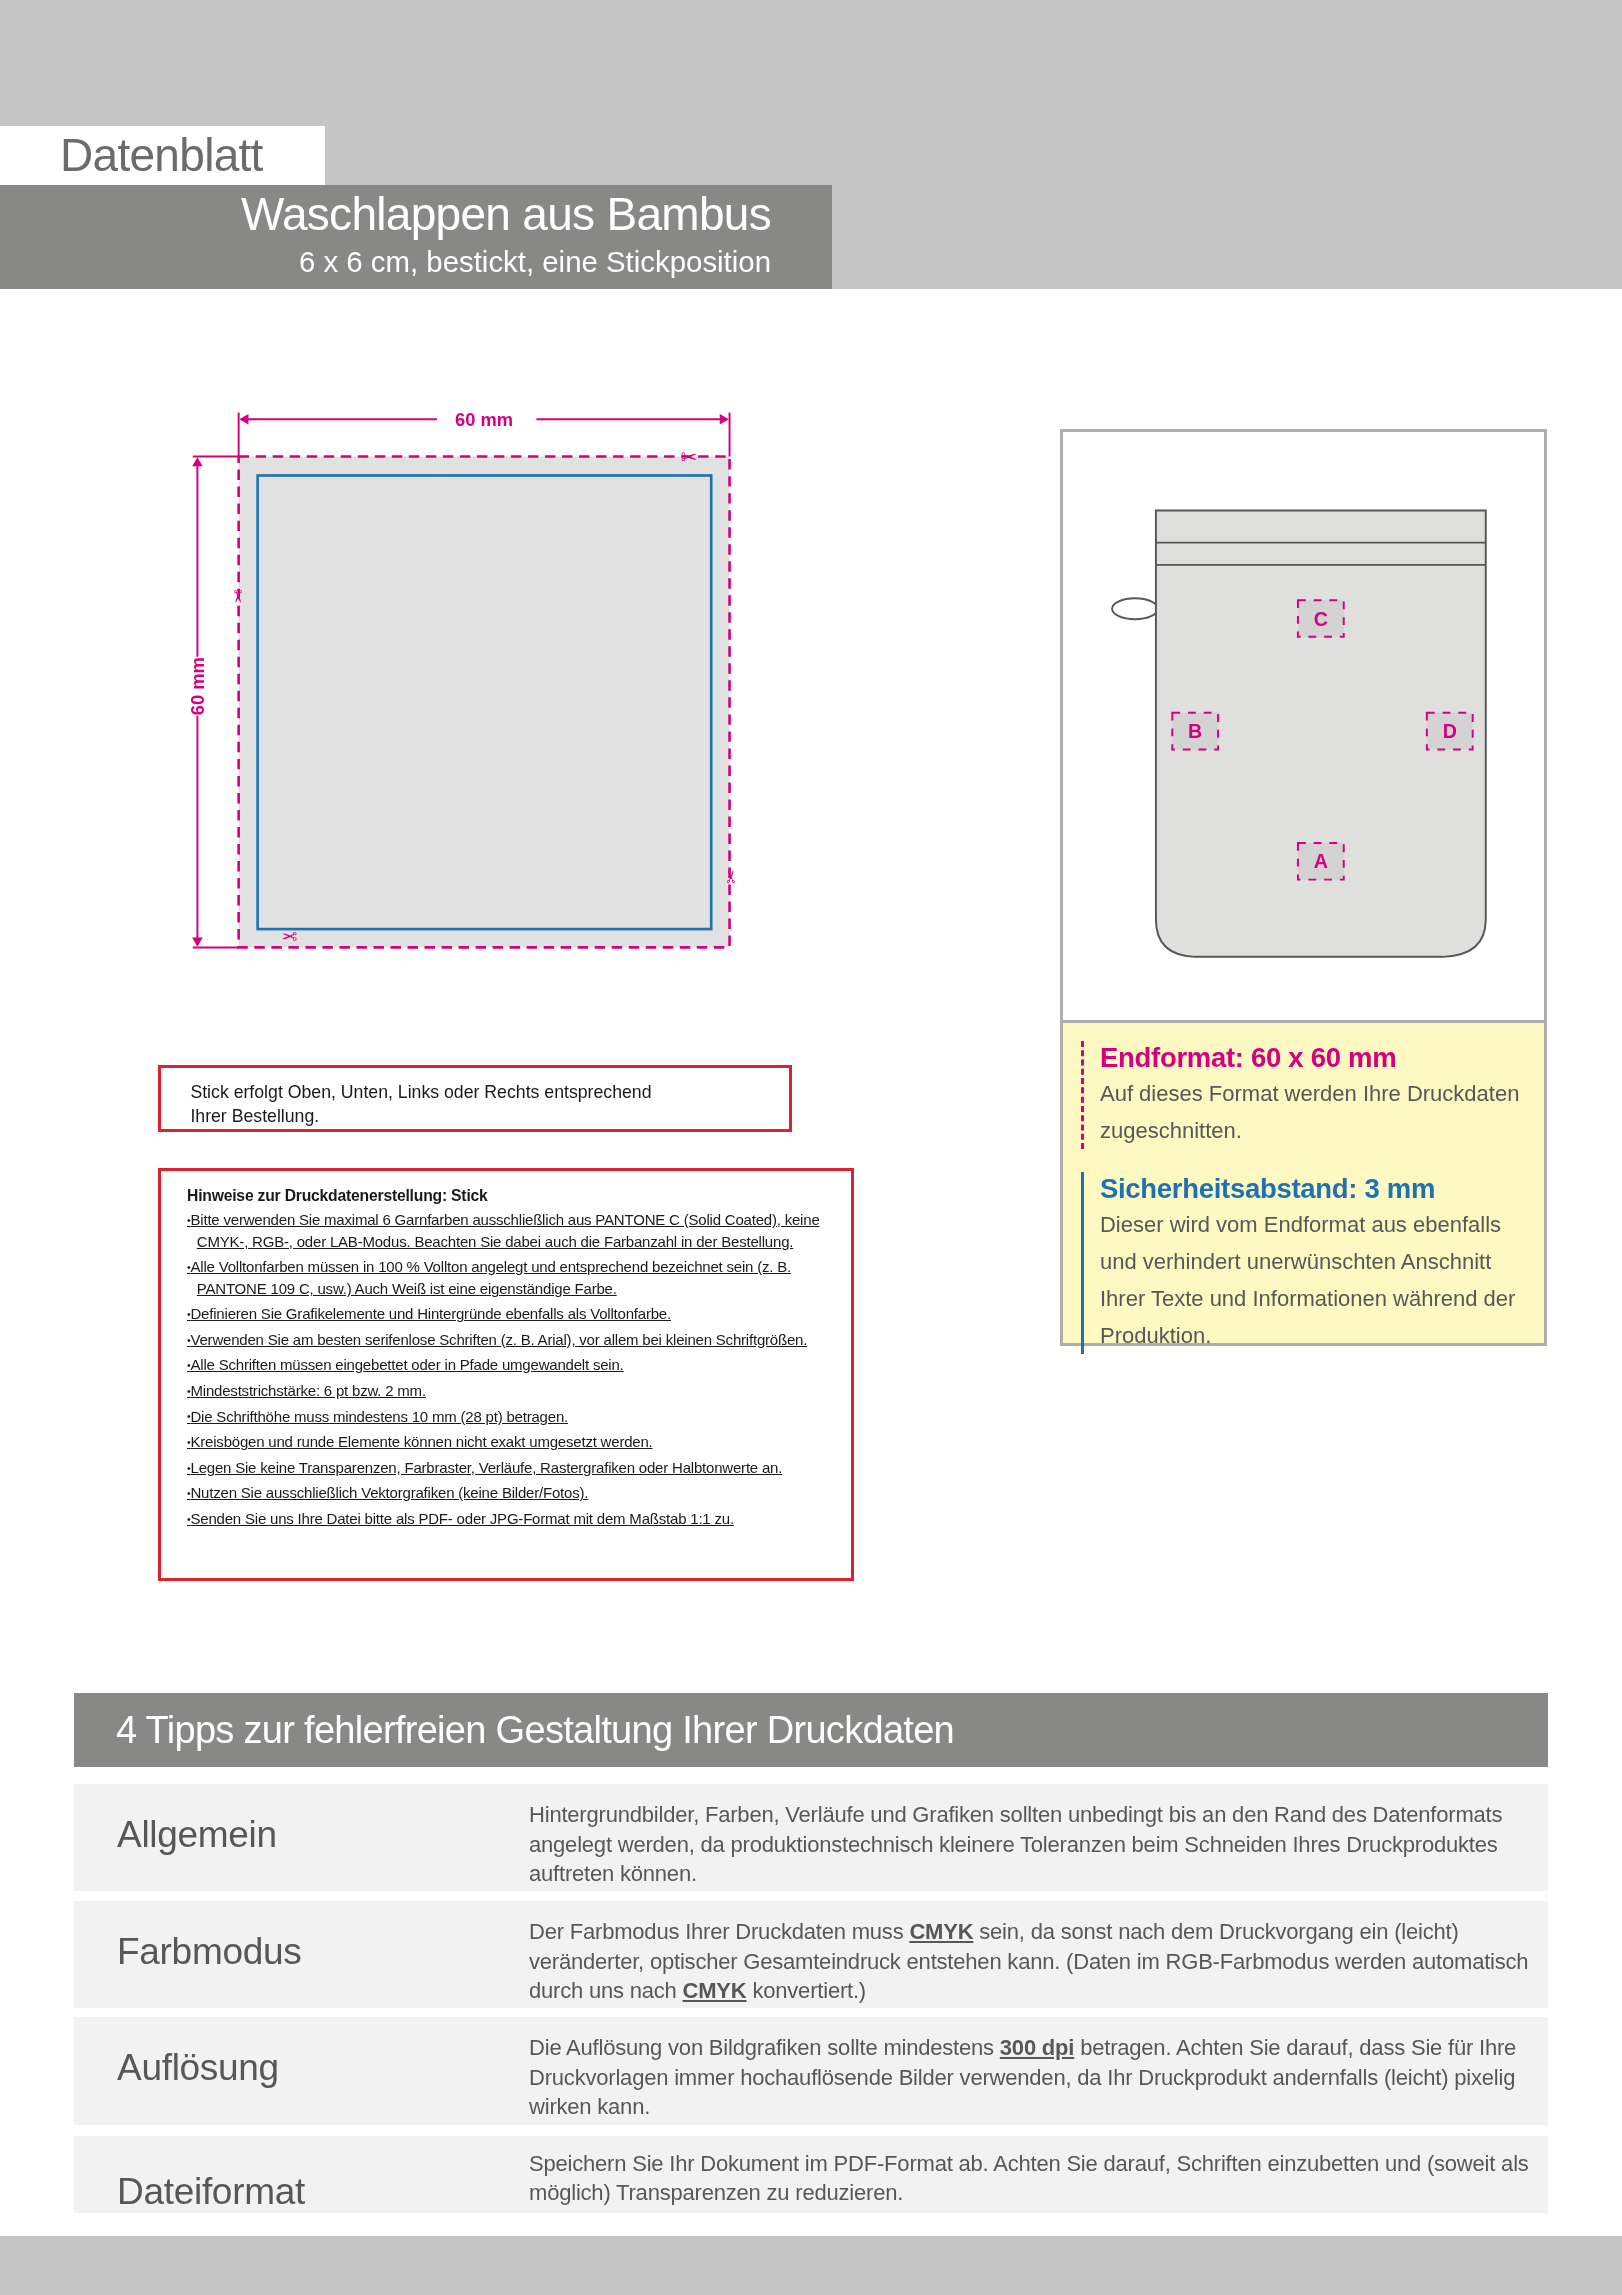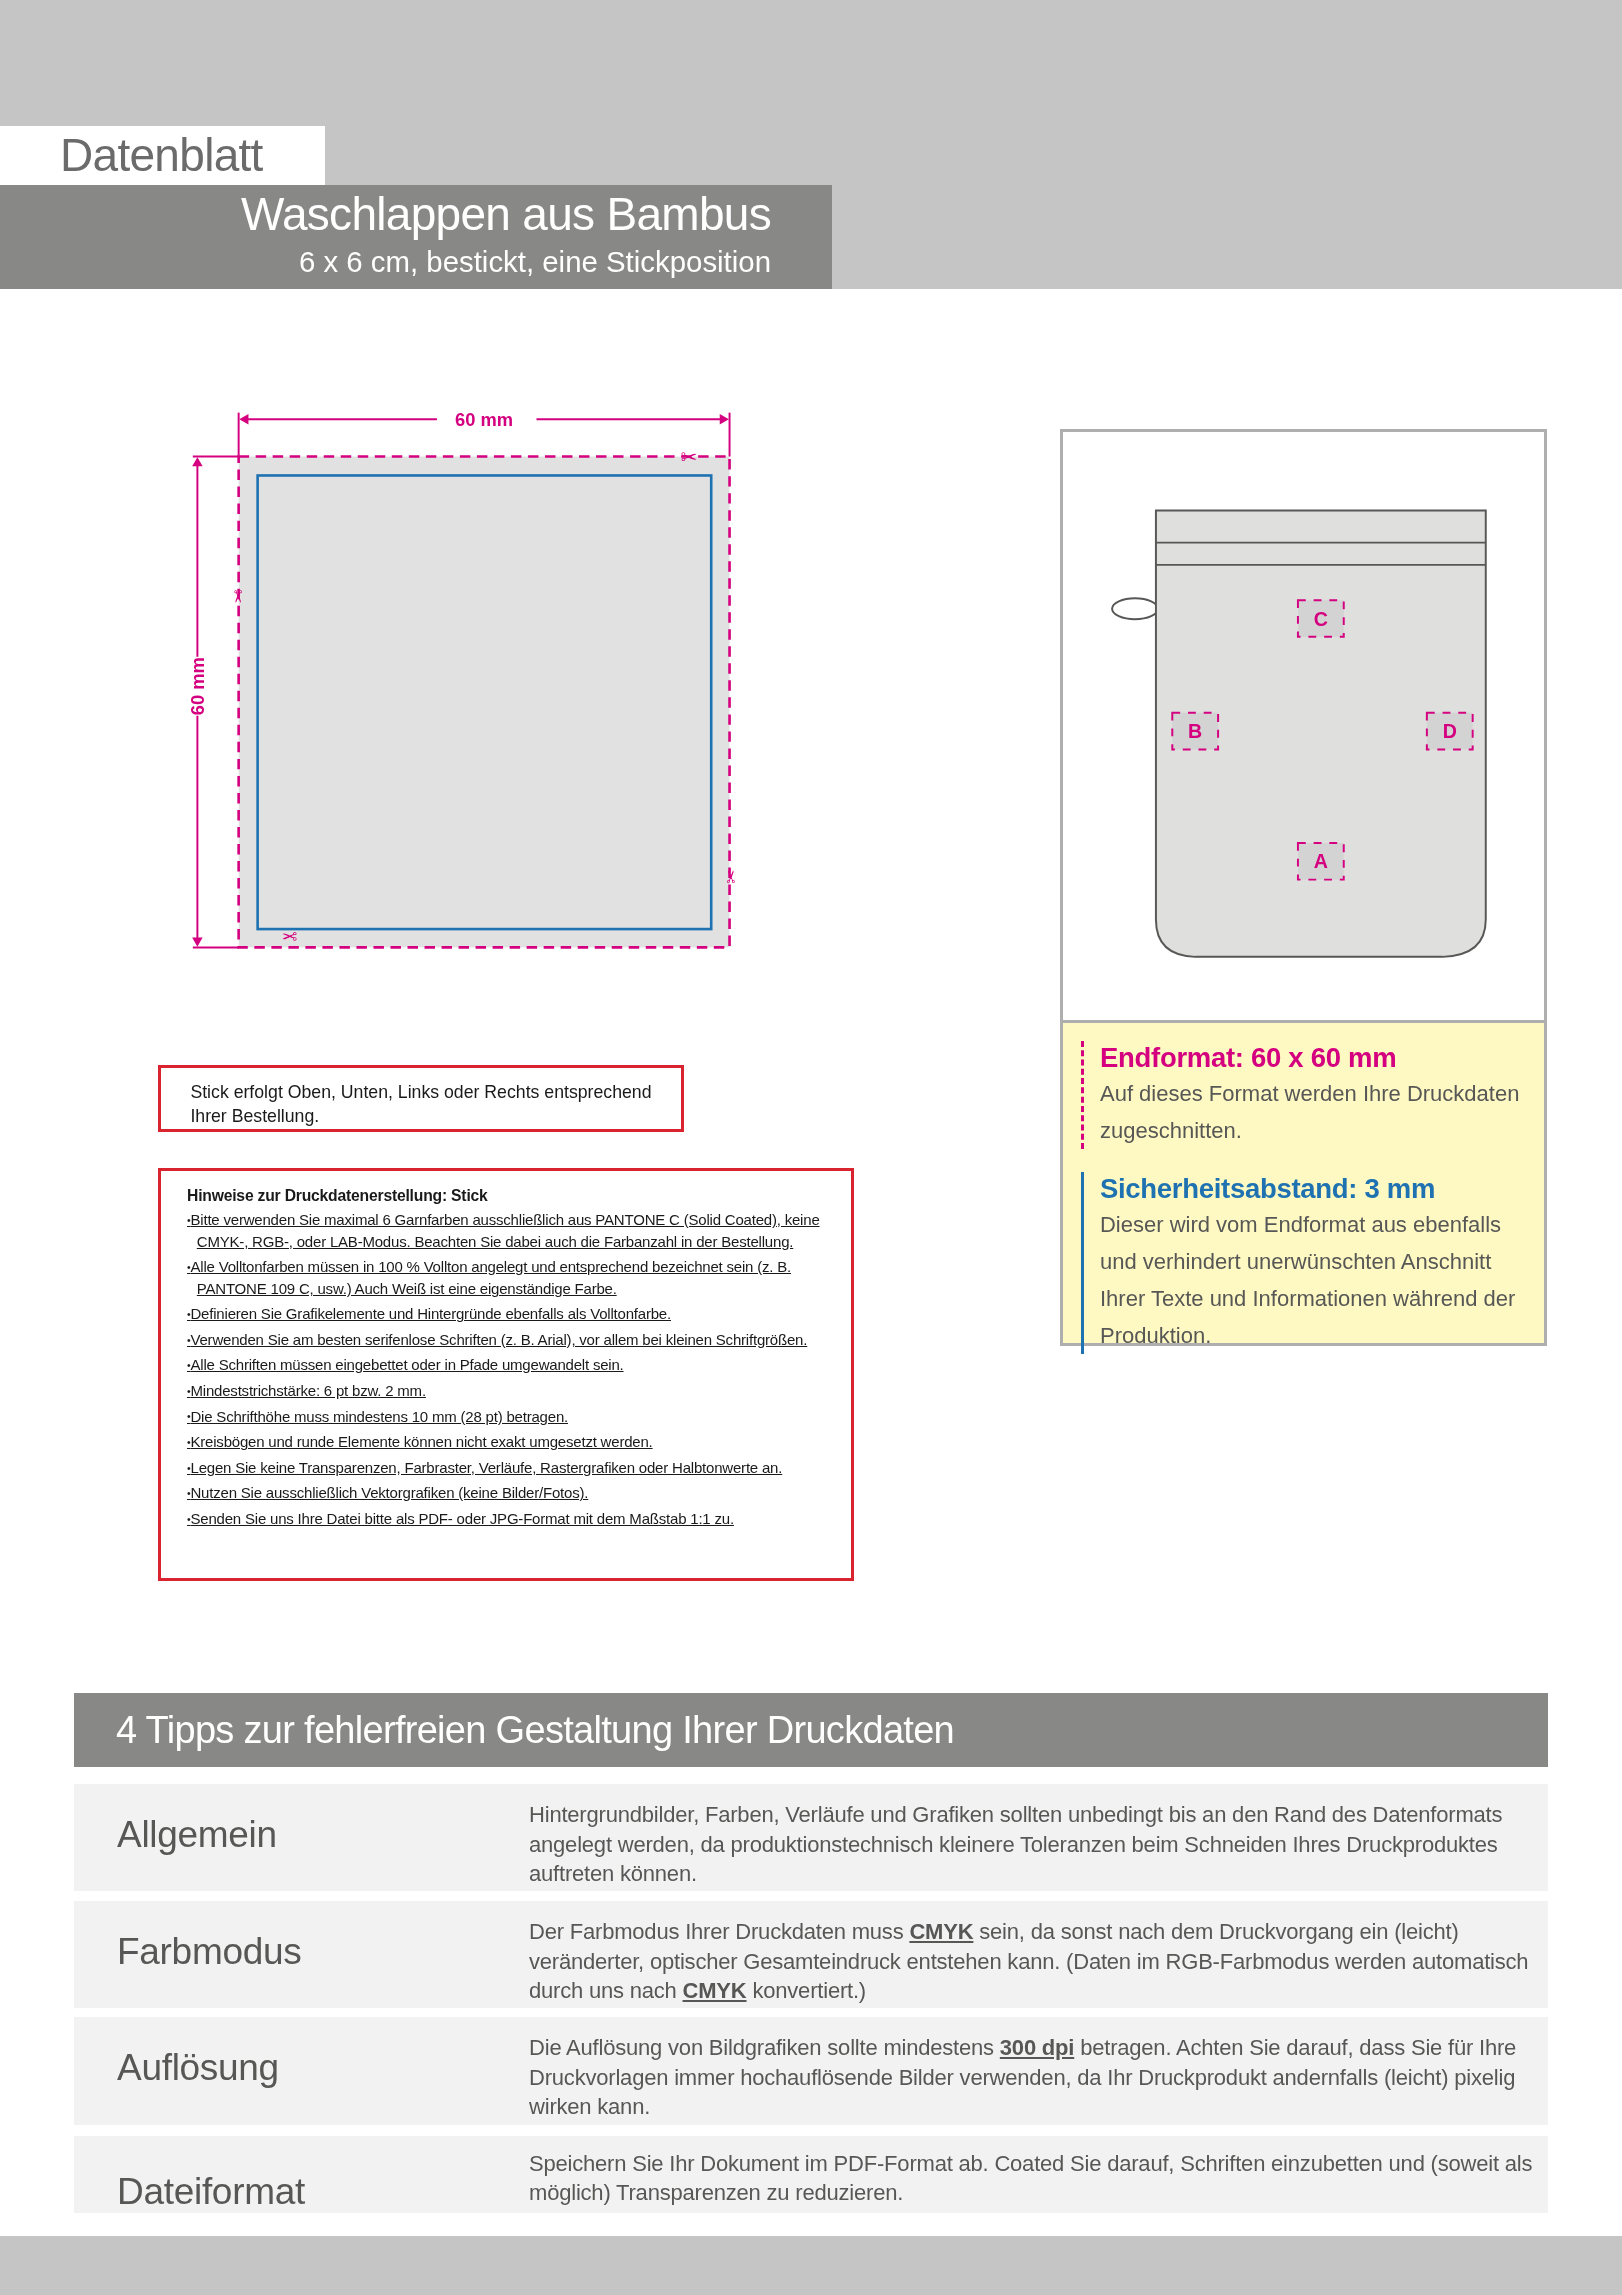--- a/index.html
+++ b/index.html
@@ -25,21 +25,21 @@
   .info-block { position:absolute; left:18.3px; padding-left:15.7px; }
   .info-block.end { top:18.3px; border-left:3.9px dashed #d4007f; }
   .info-block.safe { top:149px; border-left:3.9px solid #1f72b1; }
   .info-title { font-weight:bold; font-size:27.5px; line-height:34px; letter-spacing:-0.3px; }
   .info-title.end { color:#d4007f; }
   .info-title.safe { color:#1f72b1; }
   .info-text { font-size:22px; line-height:37px; color:#575756; width:432px; }
 
   
   .red-box { border:3.3px solid #d9232f; box-sizing:border-box; background:#fff; color:#1a1a1a; }
-  #note-box { left:158px; top:1065px; width:526px; height:67px; padding:13px 0 0 29.4px; font-size:17.7px; line-height:23.6px; }
+  #note-box { left:158px; top:1065px; width:634px; height:67px; padding:13px 0 0 29.4px; font-size:17.7px; line-height:23.6px; }
   #hint-box { left:158px; top:1168px; width:696px; height:413px; padding:13px 0 0 26px; }
   #hint-title { font-weight:bold; font-size:15.7px; line-height:23.6px; margin-bottom:1.3px; letter-spacing:-0.2px; }
   .hint-list { list-style:none; margin:0; padding:0;text-decoration:underline; }
   .hint-item { font-size:15px; line-height:21.6px; padding-left:9.8px; text-indent:-9.8px; margin-bottom:3.3px; width:654px; letter-spacing:-0.2px; }
   .hint-item::before { content:"\2022 "; font-size:10.5px; vertical-align:1.3px; }
 
   
   #tips-header { left:74px; top:1693px; width:1474px; height:74px; background:#888987; }
   #tips-title { left:116px; top:1704px; font-size:38px; line-height:52px; color:#ffffff; letter-spacing:-0.7px; white-space:nowrap; }
   .tip-row { position:absolute; left:74px; width:1474px; background:#f2f2f2; }
@@ -164,18 +164,18 @@
     <div class="tip-row" style="top: 1901px; height: 107px;">
       <div class="tip-label" style="top: 30px;">Farbmodus</div>
       <div class="tip-text" style="top: 16.4px;"><span>Der Farbmodus Ihrer Druckdaten muss </span><b>CMYK</b><span> sein, da sonst nach dem Druckvorgang ein (leicht) veränderter, optischer Gesamteindruck entstehen kann. (Daten im RGB-Farbmodus werden automatisch durch uns nach </span><b>CMYK</b><span> konvertiert.)</span></div>
     </div>
     <div class="tip-row" style="top: 2017px; height: 108px;">
       <div class="tip-label" style="top: 30px;">Auflösung</div>
       <div class="tip-text" style="top: 16.4px;"><span>Die Auflösung von Bildgrafiken sollte mindestens </span><b>300 dpi</b><span> betragen. Achten Sie darauf, dass Sie für Ihre Druckvorlagen immer hochauflösende Bilder verwenden, da Ihr Druckprodukt andernfalls (leicht) pixelig wirken kann.</span></div>
     </div>
     <div class="tip-row" style="top: 2136px; height: 77px;">
       <div class="tip-label" style="top: 14.7px; margin-top: 20px;">Dateiformat</div>
-      <div class="tip-text" style="top: 13px;"><span>Speichern Sie Ihr Dokument im PDF-Format ab. Coated Sie darauf, Schriften einzubetten und (soweit als möglich) Transparenzen zu reduzieren.</span></div>
+      <div class="tip-text" style="top: 13px;"><span>Speichern Sie Ihr Dokument im PDF-Format ab. Achten Sie darauf, Schriften einzubetten und (soweit als möglich) Transparenzen zu reduzieren.</span></div>
     </div>
   </div>
 
 <div class="abs" id="bottom-band"></div>
 
 
 </body></html>

